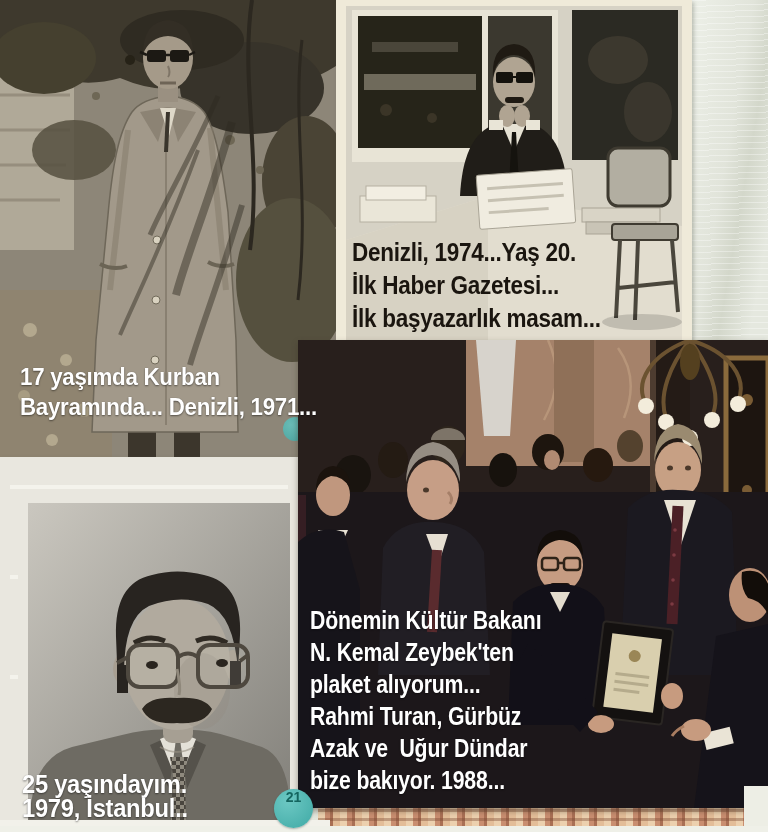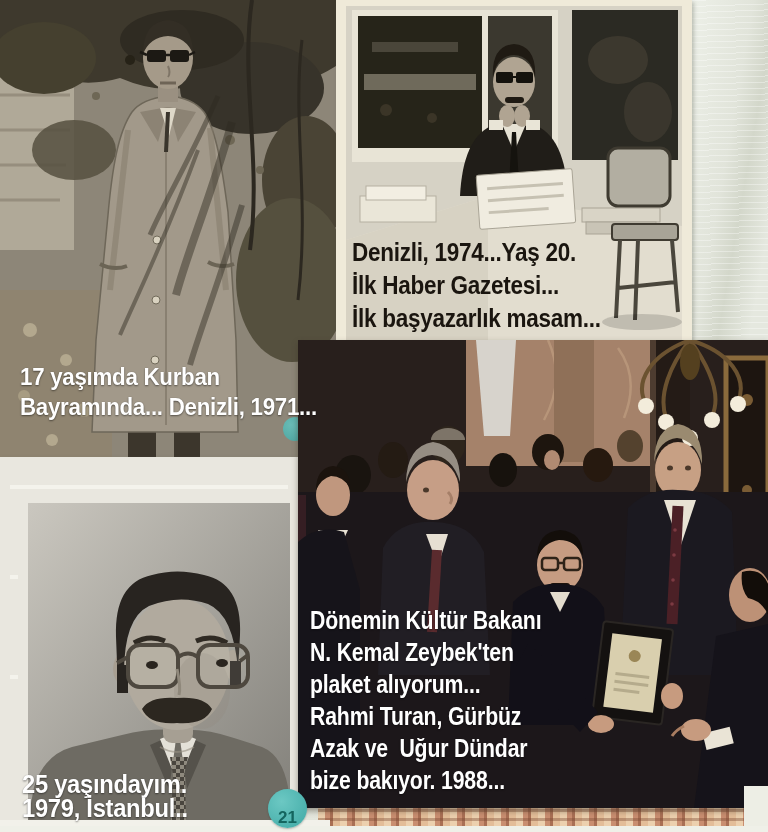--- a/index.html
+++ b/index.html
@@ -23,24 +23,24 @@
   #wicker{left:318px;top:795px;width:430px;height:35px;z-index:1;
     background:
       repeating-linear-gradient(0deg,rgba(122,72,50,.40) 0 3px,rgba(0,0,0,0) 3px 9px),
       repeating-linear-gradient(90deg,#ecd0ae 0 7px,#c98e70 7px 12px,#a96f54 12px 15px,#e3bd98 15px 22px);
     }
   #stripBottomLeft{left:0;top:820px;width:330px;height:12px;z-index:5;background:#f2f1ea;}
   #stripBottom{left:0;top:826px;width:768px;height:6px;z-index:5;background:#eff0e8;}
   #cornerBR{left:744px;top:786px;width:24px;height:46px;z-index:5;background:#edeee5;}
   
   #sticker21{
-    left:268px;top:789px;width:39px;height:39px;z-index:6;border-radius:50%;
+    left:274px;top:789px;width:39px;height:39px;z-index:6;border-radius:50%;
     background:radial-gradient(circle at 35% 32%,#6cc8c3,#3fa9a5);
-    display:flex;align-items:flex-end;justify-content:center;
-    color:#14655f;font-size:17px;font-weight:bold;
+    display:flex;align-items:flex-start;justify-content:center;
+    color:#14655f;font-size:14px;font-weight:bold;
     box-shadow:0 1px 2px rgba(40,60,60,.35);
   }
   #stickerSmall{left:283px;top:417px;width:24px;height:24px;z-index:2;border-radius:50%;
     background:radial-gradient(circle at 35% 32%,#66c2bd,#41a6a2);opacity:.9;}
   
   .cap{position:absolute;z-index:7;font-weight:bold;transform-origin:0 0;}
   .cap .cap-line{display:block;white-space:pre;}
   .cap-light{color:#ffffff;text-shadow:0 1px 2px rgba(0,0,0,.45),0 0 1px rgba(0,0,0,.3);}
   .cap-dark{color:#1a150f;}
   #cap1{left:20px;top:362px;font-size:24px;line-height:30px;transform:scaleX(.93);letter-spacing:-.3px;}

